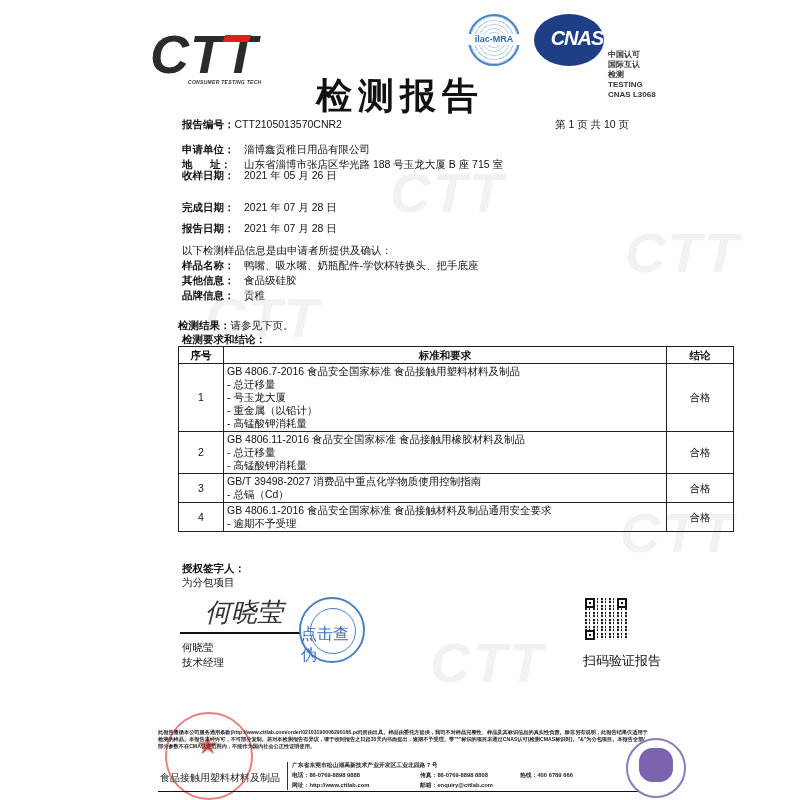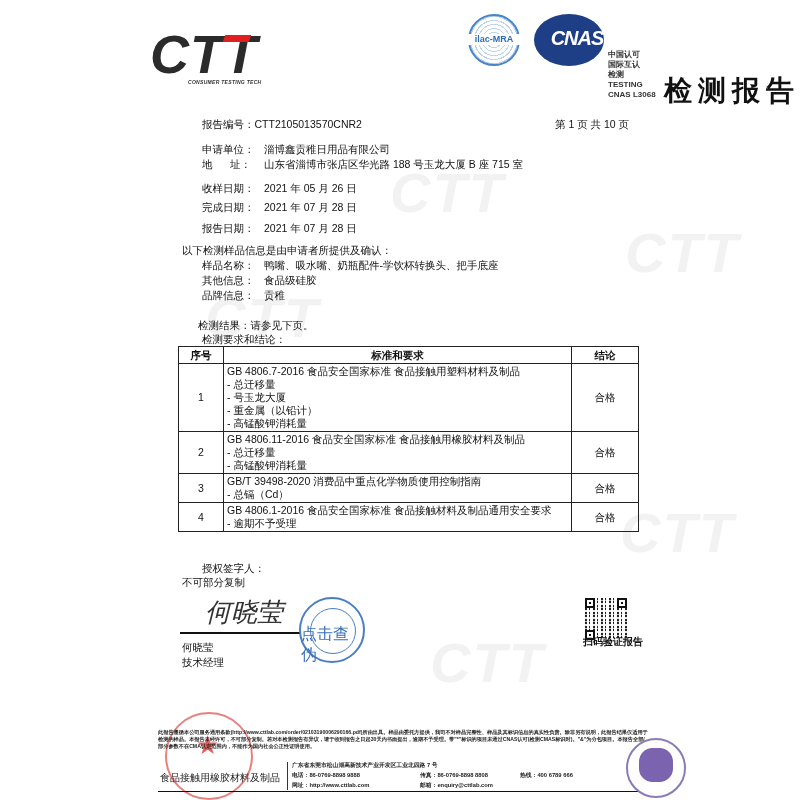--- a/index.html
+++ b/index.html
@@ -11,44 +11,44 @@
   .ctt-logo{left:150px;top:30px;width:100px;height:55px;}
   .ctt-logo .ctt-text{position:absolute;left:0;top:-6px;font-size:54px;font-weight:bold;font-style:italic;color:#2b2b2b;letter-spacing:1px;line-height:60px;font-family:"Liberation Sans",sans-serif;}
   .ctt-logo .red-bar{position:absolute;left:74px;top:5px;width:26px;height:7px;background:#e02020;transform:skewX(-20deg);}
   .ctt-logo .tag{position:absolute;left:38px;top:49px;font-size:5px;font-weight:bold;font-style:italic;color:#333;white-space:nowrap;letter-spacing:0.3px;}
   
   .ilac{left:468px;top:14px;width:52px;height:52px;border-radius:50%;border:2px solid #4a86c5;box-sizing:border-box;background:repeating-radial-gradient(circle at 50% 50%,#fff 0 3px,#bcd4ee 3px 4px);}
   .ilac span{position:absolute;left:-2px;right:-2px;top:18px;text-align:center;font-size:9px;font-weight:bold;color:#2f6db3;background:#fff;line-height:11px;}
   .cnas{left:534px;top:14px;width:70px;height:52px;border-radius:50%;background:#1e3f85;}
   .cnas span{position:absolute;left:16px;right:0;top:13px;text-align:center;font-size:20px;font-weight:bold;font-style:italic;color:#fff;letter-spacing:-1px;}
   .cnas-info{left:608px;top:14px;font-size:8px;line-height:10px;color:#333;font-weight:bold;margin-top:36px;}
-  .title{left:0;width:800px;top:72px;text-align:right;font-size:28px;font-weight:bold;letter-spacing:6px;font-family:"DejaVu Sans",sans-serif;color:#111;}
+  .title{left:0;width:800px;top:72px;text-align:center;font-size:36px;font-weight:bold;letter-spacing:6px;font-family:"DejaVu Sans",sans-serif;color:#111;}
   .row{position:absolute;font-size:10.5px;line-height:14px;white-space:nowrap;}
-  .lbl{font-weight:normal;display:inline-block;margin-left:20px;}
+  .lbl{font-weight:bold;display:inline-block;}
   .val{display:inline-block;}
   .ul{text-decoration:underline;}
   
-  table.tests{position:absolute;left:178px;top:346px;width:461px;border-collapse:collapse;font-size:10.5px;line-height:13px;padding-left:42px;}
+  table.tests{position:absolute;left:178px;top:346px;width:556px;border-collapse:collapse;font-size:10.5px;line-height:13px;padding-left:42px;}
   table.tests th,table.tests td{border:1px solid #222;padding:1px 3px;vertical-align:middle;}
   table.tests th{font-weight:bold;text-align:center;height:14px;}
   table.tests td.c{text-align:center;}
   table.tests td.std{text-align:left;}
   .col-no{width:38px;}
   .col-res{width:60px;}
   .sig-line{left:180px;top:632px;width:120px;height:0;border-top:2px solid #111;}
   .signature{left:205px;top:595px;font-size:26px;font-style:italic;color:#333;font-family:"DejaVu Serif",serif;}
   .seal{left:299px;top:597px;width:66px;height:66px;border-radius:50%;border:2px solid #4a7fc0;box-sizing:border-box;color:#3a6fb5;}
   .seal .inner{position:absolute;left:9px;top:9px;width:44px;height:44px;border:1px solid #4a7fc0;border-radius:50%;}
   .seal .txt{position:absolute;left:0;right:0;top:25px;text-align:left;font-size:16px;}
   .qr{left:585px;top:598px;width:42px;height:42px;background:
      repeating-linear-gradient(90deg,#222 0 2px,#fff 2px 4px,#222 4px 5px,#fff 5px 8px),#fff;}
   .qr::before{content:"";position:absolute;inset:0;background:repeating-linear-gradient(0deg,rgba(255,255,255,.9) 0 2px,rgba(255,255,255,0) 2px 4px,rgba(255,255,255,.7) 4px 5px,rgba(255,255,255,0) 5px 7px);}
   .qr .fp{position:absolute;width:10px;height:10px;border:2px solid #111;background:#fff;box-sizing:border-box;}
   .qr .fp::after{content:"";position:absolute;left:2px;top:2px;width:2px;height:2px;background:#111;}
-  .qr-caption{left:583px;top:635px;font-size:10px;font-weight:bold;}
+  .qr-caption{left:583px;top:652px;font-size:13px;font-weight:normal;}
   .footer-text{left:158px;top:729px;width:490px;font-size:5.2px;line-height:7px;font-weight:bold;color:#222;}
   .footer-divider{left:158px;top:791px;width:498px;border-top:1px solid #111;}
   .company{left:160px;top:771px;font-size:10px;color:#222;}
   .vline{left:287px;top:762px;height:28px;border-left:1px solid #333;}
   .contact{font-size:5.8px;font-weight:bold;color:#222;white-space:nowrap;}
   .red-seal{left:165px;top:712px;width:88px;height:88px;border-radius:50%;border:2px solid rgba(220,60,60,.65);box-sizing:border-box;}
   .red-seal .star{position:absolute;left:29px;top:16px;font-size:26px;color:rgba(220,40,40,.75);}
   .purple-seal{left:626px;top:738px;width:60px;height:60px;border-radius:50%;border:2px solid #8a7bb8;box-sizing:border-box;background:#fff;}
   .purple-seal .core{position:absolute;left:11px;top:8px;width:34px;height:34px;border-radius:40%;background:#7b63b0;}
 </style>
@@ -88,21 +88,21 @@
 </div>
 <div class="row" style="left:555px;top:117px;">第 1 页   共 10 页</div>
 
 <div class="row" style="left:182px;top:142px;">
   <span class="lbl" style="width:62px;">申请单位：</span><span class="val">淄博鑫贡稚日用品有限公司</span>
 </div>
 <div class="row" style="left:182px;top:157px;">
   <span class="lbl" style="width:62px;white-space:pre;">地      址：</span><span class="val">山东省淄博市张店区华光路 188 号玉龙大厦 B 座 715 室</span>
 </div>
 
-<div class="row" style="left:182px;top:181px;">
+<div class="row" style="left:182px;top:168px;">
   <span class="lbl" style="width:62px;">收样日期：</span><span class="val">2021 年 05 月 26 日</span>
 </div>
 <div class="row" style="left:182px;top:200px;">
   <span class="lbl" style="width:62px;">完成日期：</span><span class="val">2021 年 07 月 28 日</span>
 </div>
 <div class="row" style="left:182px;top:221px;">
   <span class="lbl" style="width:62px;">报告日期：</span><span class="val">2021 年 07 月 28 日</span>
 </div>
 
 <div class="row" style="left:182px;top:243px;">以下检测样品信息是由申请者所提供及确认：</div>
@@ -148,38 +148,38 @@
       <td class="std">
         <div>GB 4806.11-2016  食品安全国家标准 食品接触用橡胶材料及制品</div>
         <div>- 总迁移量</div>
         <div>- 高锰酸钾消耗量</div>
       </td>
       <td class="c">合格</td>
     </tr>
     <tr>
       <td class="c">3</td>
       <td class="std">
-        <div>GB/T 39498-2020  消费品中重点化学物质使用控制指南</div>
+        <div>GB/T 39498-2027  消费品中重点化学物质使用控制指南</div>
         <div>- 总镉（Cd）</div>
       </td>
       <td class="c">合格</td>
     </tr>
     <tr>
       <td class="c">4</td>
       <td class="std">
         <div>GB 4806.1-2016  食品安全国家标准 食品接触材料及制品通用安全要求</div>
         <div>- 逾期不予受理</div>
       </td>
       <td class="c">合格</td>
     </tr>
   </tbody>
 </table>
 
 <div class="row" style="left:182px;top:561px;"><span class="lbl">授权签字人：</span></div>
-<div class="row" style="left:182px;top:575px;">不可部分复制</div>
+<div class="row" style="left:182px;top:575px;">为分包项目</div>
 <div class="abs signature">何晓莹</div>
 <div class="abs sig-line"></div>
 <div class="row" style="left:182px;top:640px;">何晓莹</div>
 <div class="row" style="left:182px;top:655px;">技术经理</div>
 
 <div class="abs seal">
   <div class="inner"></div>
   <div class="txt">点击查伪</div>
 </div>
 
@@ -187,21 +187,21 @@
   <div class="fp" style="left:0;top:0;"></div>
   <div class="fp" style="right:0;top:0;"></div>
   <div class="fp" style="left:0;bottom:0;"></div>
 </div>
 <div class="abs qr-caption">扫码验证报告</div>
 
 <div class="abs red-seal">
     <div class="star">★</div>
   </div>
 <div class="abs footer-text">此报告遵循本公司服务通用条款(http://www.cttlab.com/order/02103190006290166.pdf)所由出具。样品由委托方提供，我司不对样品完整性、样品及其标识信息的真实性负责。除非另有说明，此报告结果仅适用于检测的样品。本报告未经许可，不可部分复制。若对本检测报告有异议，请于收到报告之日起30天内书面提出，逾期不予受理。带"*"标识的项目未通过CNAS认可(检测CMAS标识时)。"&amp;"为分包项目。本报告全部/部分参数不在CMA认定范围内，不能作为国内社会公正性证明使用。</div>
-<div class="abs company">食品接触用橡胶材料及制品</div>
+<div class="abs company">食品接触用塑料材料及制品</div>
 <div class="abs vline"></div>
 <div class="abs contact" style="left:292px;top:761px;">广东省东莞市松山湖高新技术产业开发区工业北四路 7 号</div>
 <div class="abs contact" style="left:292px;top:771px;">电话：86-0769-8898 9888</div>
 <div class="abs contact" style="left:420px;top:771px;">传真：86-0769-8898 8808</div>
 <div class="abs contact" style="left:520px;top:771px;">热线：400 6789 666</div>
 <div class="abs contact" style="left:292px;top:781px;">网址：http://www.cttlab.com</div>
 <div class="abs contact" style="left:420px;top:781px;">邮箱：enquiry@cttlab.com</div>
 <div class="abs footer-divider"></div>
 <div class="abs purple-seal">
     <div class="core"></div>

